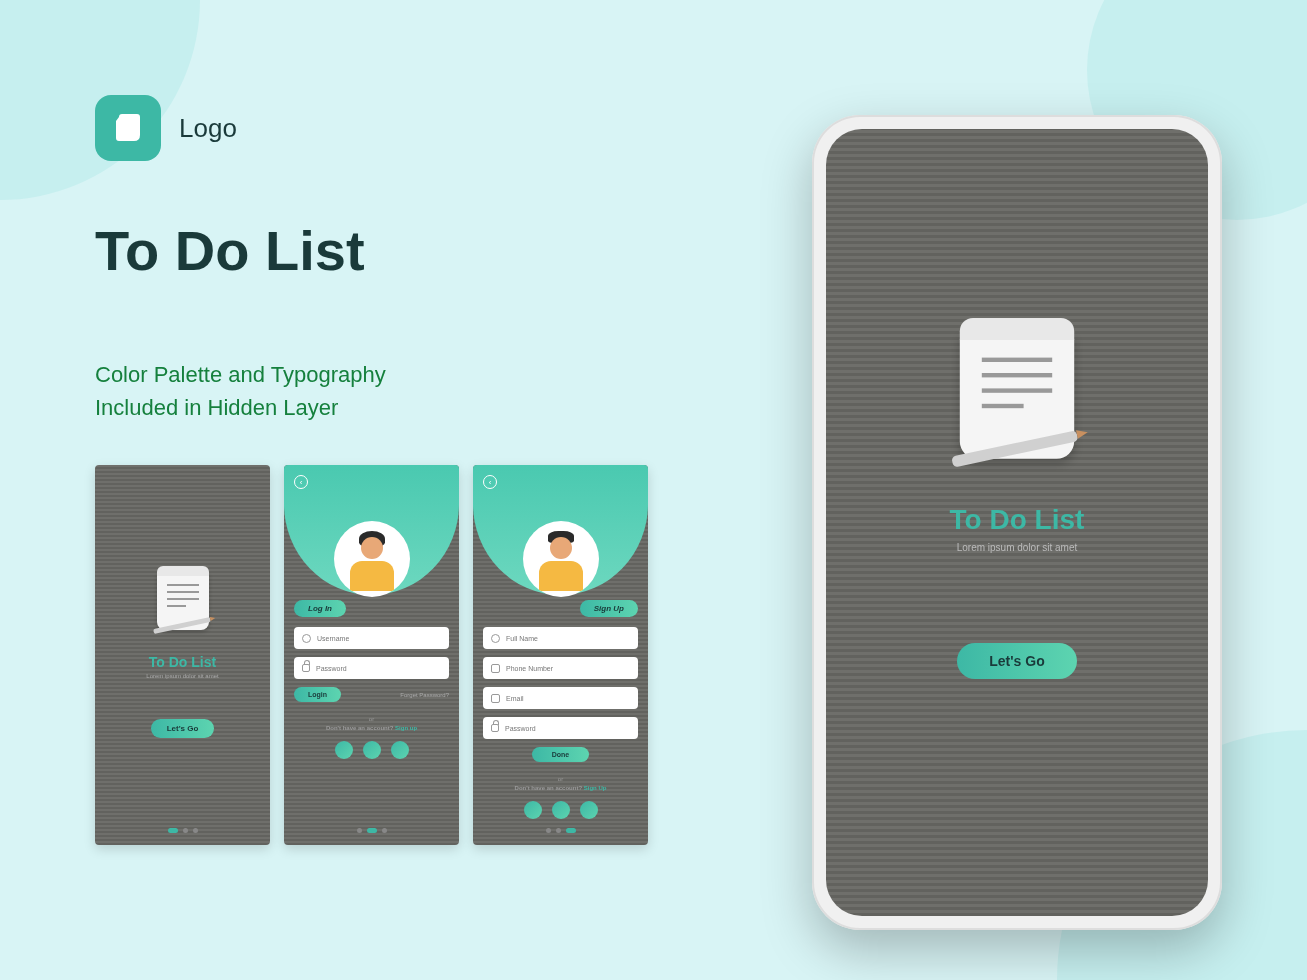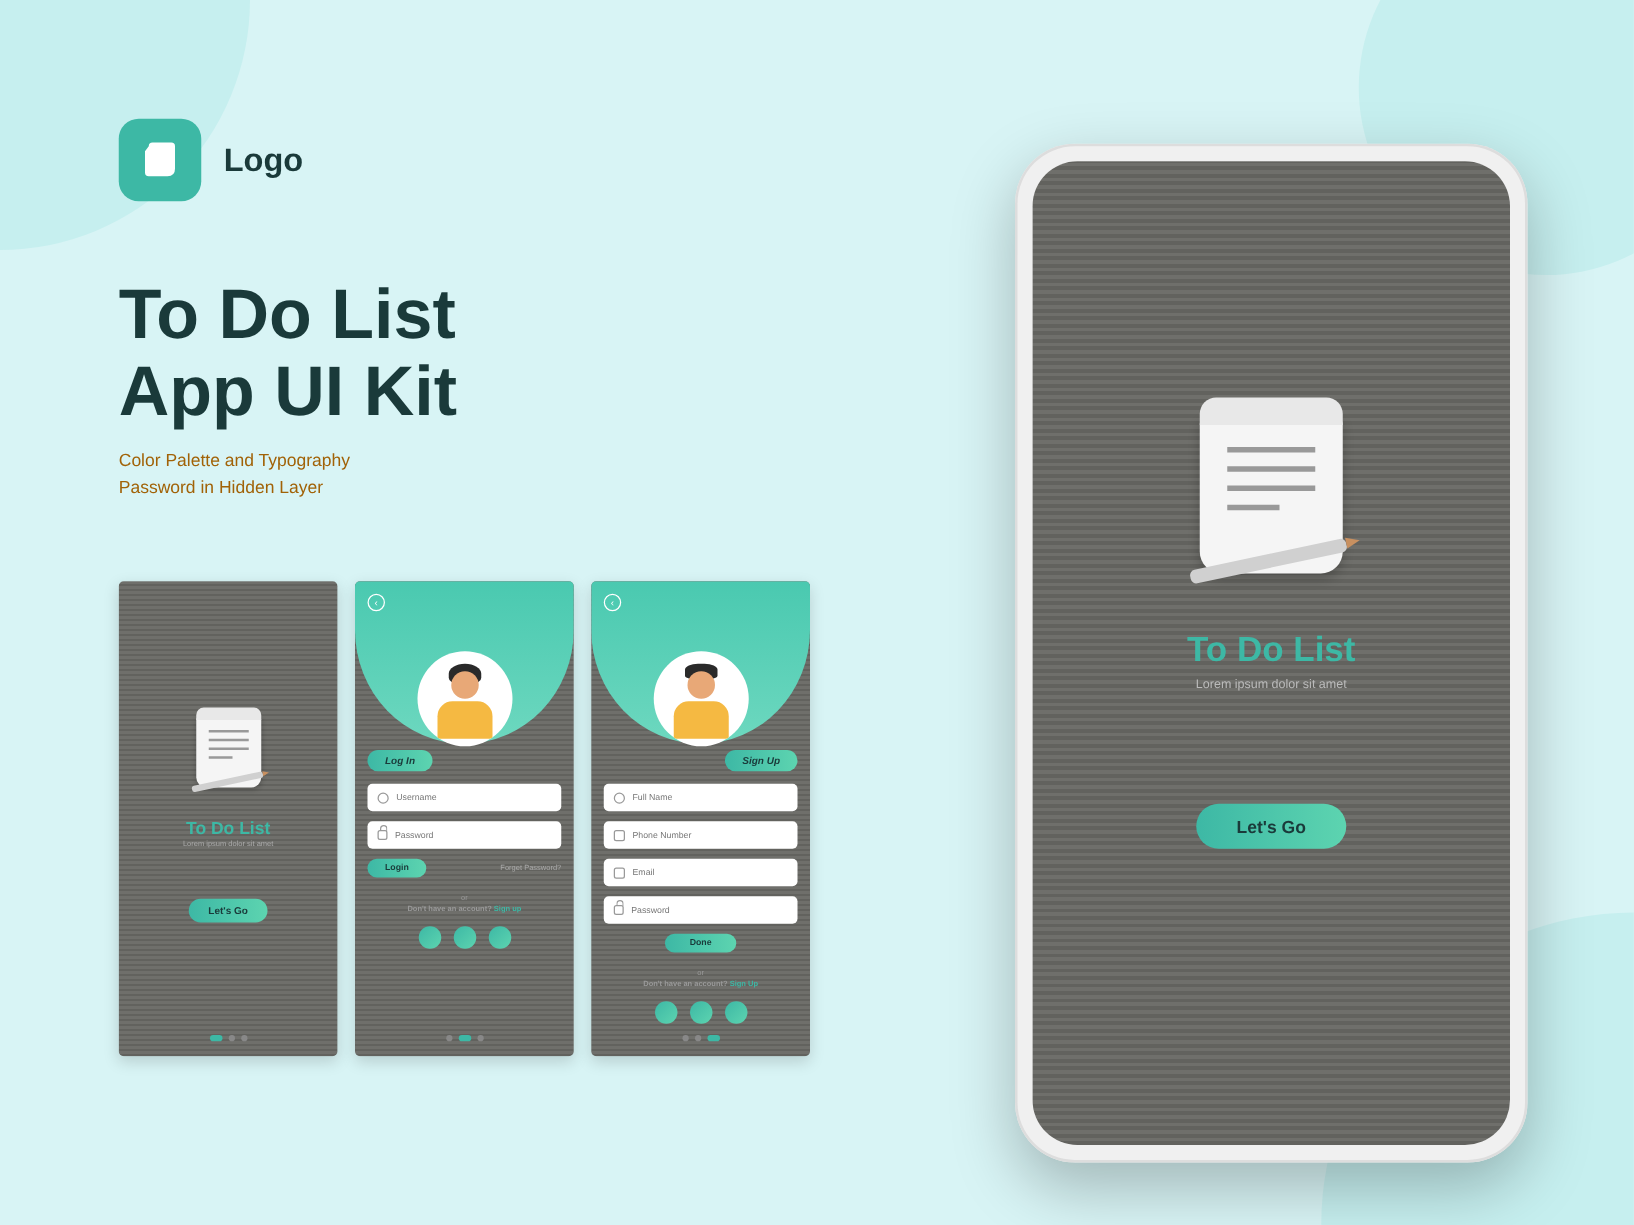--- a/index.html
+++ b/index.html
@@ -3,25 +3,25 @@
 <meta charset="utf-8">
 <style>
 * { margin: 0; padding: 0; box-sizing: border-box; font-family: Arial, sans-serif; }
 body { width: 1307px; height: 980px; background: #d8f4f5; position: relative; overflow: hidden; }
 .bg-circle-tl { position: absolute; width: 400px; height: 400px; background: #c6efef; border-radius: 50%; top: -200px; left: -200px; }
 .bg-circle-br { position: absolute; width: 500px; height: 500px; background: #c6efef; border-radius: 50%; bottom: -250px; right: -250px; }
 .bg-circle-tr { position: absolute; width: 300px; height: 300px; background: #c6efef; border-radius: 50%; top: -80px; right: -80px; }
 
 .logo-area { position: absolute; top: 95px; left: 95px; display: flex; align-items: center; gap: 18px; }
 .logo-box { width: 66px; height: 66px; background: #3db8a5; border-radius: 16px; display: flex; align-items: center; justify-content: center; }
-.logo-text { font-size: 26px; color: #1a3a3a; font-weight: 700; }
+.logo-text { font-size: 26px; color: #1a3a3a; font-weight: 400; }
 
 .headline { position: absolute; top: 220px; left: 95px; }
 .headline h1 { font-size: 56px; font-weight: 800; color: #1a3a3a; line-height: 1.1; }
-.subhead { position: absolute; top: 358px; left: 95px; font-size: 14px; color: #a16207; line-height: 1.5; }
+.subhead { position: absolute; top: 358px; left: 95px; font-size: 22px; color: #15803d; line-height: 1.5; }
 
 .thumbs { position: absolute; top: 465px; left: 95px; display: flex; gap: 14px; }
 .thumb { width: 175px; height: 380px; border-radius: 4px; position: relative; overflow: hidden; background: #6a6a66; background-image: repeating-linear-gradient(0deg, #62625e 0px, #62625e 2px, #6f6f6b 2px, #6f6f6b 4px); box-shadow: 0 4px 12px rgba(0,0,0,0.15); }
 
 .thumb-splash { display: flex; flex-direction: column; align-items: center; justify-content: center; }
 .scroll-icon { position: relative; }
 .scroll-paper { width: 52px; height: 58px; background: #f5f5f5; border-radius: 4px 4px 8px 8px; position: relative; box-shadow: 0 2px 4px rgba(0,0,0,0.2); }
 .scroll-paper::before { content: ''; position: absolute; top: -6px; left: 0; width: 52px; height: 10px; background: #e8e8e8; border-radius: 6px 6px 0 0; }
 .scroll-lines { position: absolute; top: 12px; left: 10px; right: 10px; }
 .scroll-lines div { height: 2px; background: #999; margin-bottom: 5px; }
@@ -81,25 +81,25 @@
 <div class="logo-area">
   <div class="logo-box">
     <svg width="34" height="34" viewBox="0 0 34 34">
         <path d="M8 6 Q8 3 11 3 L26 3 Q29 3 29 6 L29 24 Q29 30 23 30 L8 30 Q5 30 5 27 L5 10" fill="#fff"></path>
       </svg>
   </div>
   <div class="logo-text">Logo</div>
 </div>
 
 <div class="headline">
-  <h1><span>To Do List</span><br><span>App UI Kit</span></h1>
+  <h1><span>To Do List</span><br></h1>
 </div>
 <div class="subhead">
   <span>Color Palette and Typography</span><br>
-  <span>Password in Hidden Layer</span>
+  <span>Included in Hidden Layer</span>
 </div>
 
 <div class="thumbs">
 
   <div class="thumb thumb-splash">
     <div class="scroll-icon">
       <div class="scroll-paper">
           <div class="scroll-lines">
             <div></div>
             <div></div>

